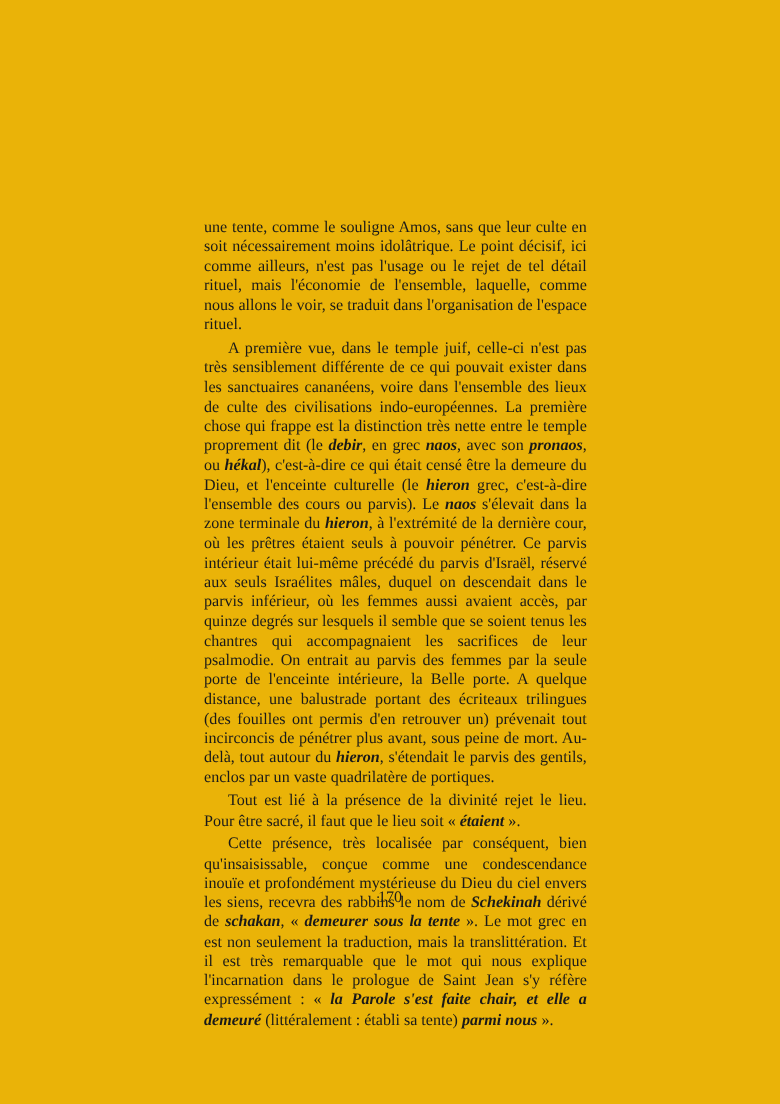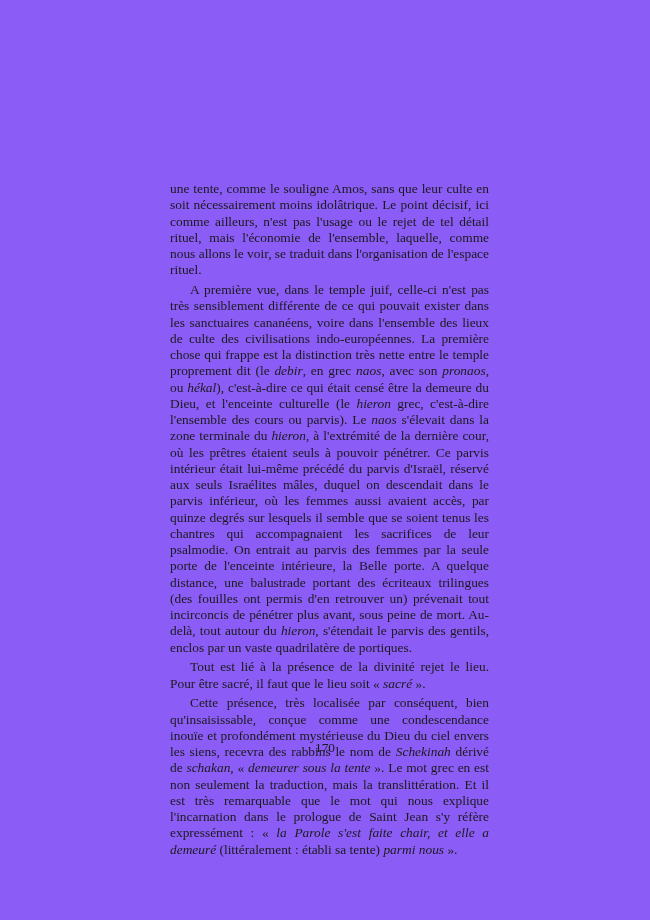--- a/index.html
+++ b/index.html
@@ -11,21 +11,21 @@
       width: 650px;
       height: 920px;
       position: relative;
       overflow: hidden;
     }
     .page {
       position: absolute;
       left: 0; top: 0;
       width: 650px;
       height: 920px;
-      background: #8b5cf6;
+      background: #eab308;
     }
     .text-block {
       position: absolute;
       left: 170px;
       top: 181px;
       width: 319px;
       font-family: "Liberation Serif", "DejaVu Serif", serif;
       font-size: 13.4px;
       line-height: 16.25px;
       color: #1a1a1a;
@@ -33,36 +33,37 @@
       hyphens: none;
     }
     .text-block p {
       margin: 0 0 3.5px 0;
     }
     .text-block p.indent {
       text-indent: 20px;
     }
     .text-block em {
       font-style: italic;
+      font-weight: bold;
     }
     .page-number {
       position: absolute;
       left: 0;
       width: 650px;
       top: 740px;
       text-align: center;
       font-family: "Liberation Serif", "DejaVu Serif", serif;
       font-size: 13.4px;
       color: #1a1a1a;
     }
   </style>
 </head>
 <body>
 
 <div class="page">
   <div class="text-block">
     <p><span>une tente, comme le souligne Amos, sans que leur culte en soit nécessairement moins idolâtrique. Le point décisif, ici comme ailleurs, n'est pas l'usage ou le rejet de tel détail rituel, mais l'économie de l'ensemble, laquelle, comme nous allons le voir, se traduit dans l'organisation de l'espace rituel.</span></p>
     <p class="indent"><span>A première vue, dans le temple juif, celle-ci n'est pas très sensiblement différente de ce qui pouvait exister dans les sanctuaires cananéens, voire dans l'ensemble des lieux de culte des civilisations indo-européennes. La première chose qui frappe est la distinction très nette entre le temple proprement dit (le </span><em>debir</em><span>, en grec </span><em>naos</em><span>, avec son </span><em>pronaos</em><span>, ou </span><em>hékal</em><span>), c'est-à-dire ce qui était censé être la demeure du Dieu, et l'enceinte culturelle (le </span><em>hieron</em><span> grec, c'est-à-dire l'ensemble des cours ou parvis). Le </span><em>naos</em><span> s'élevait dans la zone terminale du </span><em>hieron</em><span>, à l'extrémité de la dernière cour, où les prêtres étaient seuls à pouvoir pénétrer. Ce parvis intérieur était lui-même précédé du parvis d'Israël, réservé aux seuls Israélites mâles, duquel on descendait dans le parvis inférieur, où les femmes aussi avaient accès, par quinze degrés sur lesquels il semble que se soient tenus les chantres qui accompagnaient les sacrifices de leur psalmodie. On entrait au parvis des femmes par la seule porte de l'enceinte intérieure, la Belle porte. A quelque distance, une balustrade portant des écriteaux trilingues (des fouilles ont permis d'en retrouver un) prévenait tout incirconcis de pénétrer plus avant, sous peine de mort. Au-delà, tout autour du </span><em>hieron</em><span>, s'étendait le parvis des gentils, enclos par un vaste quadrilatère de portiques.</span></p>
-    <p class="indent"><span>Tout est lié à la présence de la divinité rejet le lieu. Pour être sacré, il faut que le lieu soit « </span><em>sacré</em><span> ».</span></p>
+    <p class="indent"><span>Tout est lié à la présence de la divinité rejet le lieu. Pour être sacré, il faut que le lieu soit « </span><em>étaient</em><span> ».</span></p>
     <p class="indent"><span>Cette présence, très localisée par conséquent, bien qu'insaisissable, conçue comme une condescendance inouïe et profondément mystérieuse du Dieu du ciel envers les siens, recevra des rabbins le nom de </span><em>Schekinah</em><span> dérivé de </span><em>schakan</em><span>, « </span><em>demeurer sous la tente</em><span> ». Le mot grec en est non seulement la traduction, mais la translittération. Et il est très remarquable que le mot qui nous explique l'incarnation dans le prologue de Saint Jean s'y réfère expressément : « </span><em>la Parole s'est faite chair, et elle a demeuré</em><span> (littéralement : établi sa tente) </span><em>parmi nous</em><span> ».</span></p>
   </div>
   <div class="page-number">170</div>
 </div>
 
 </body></html>

